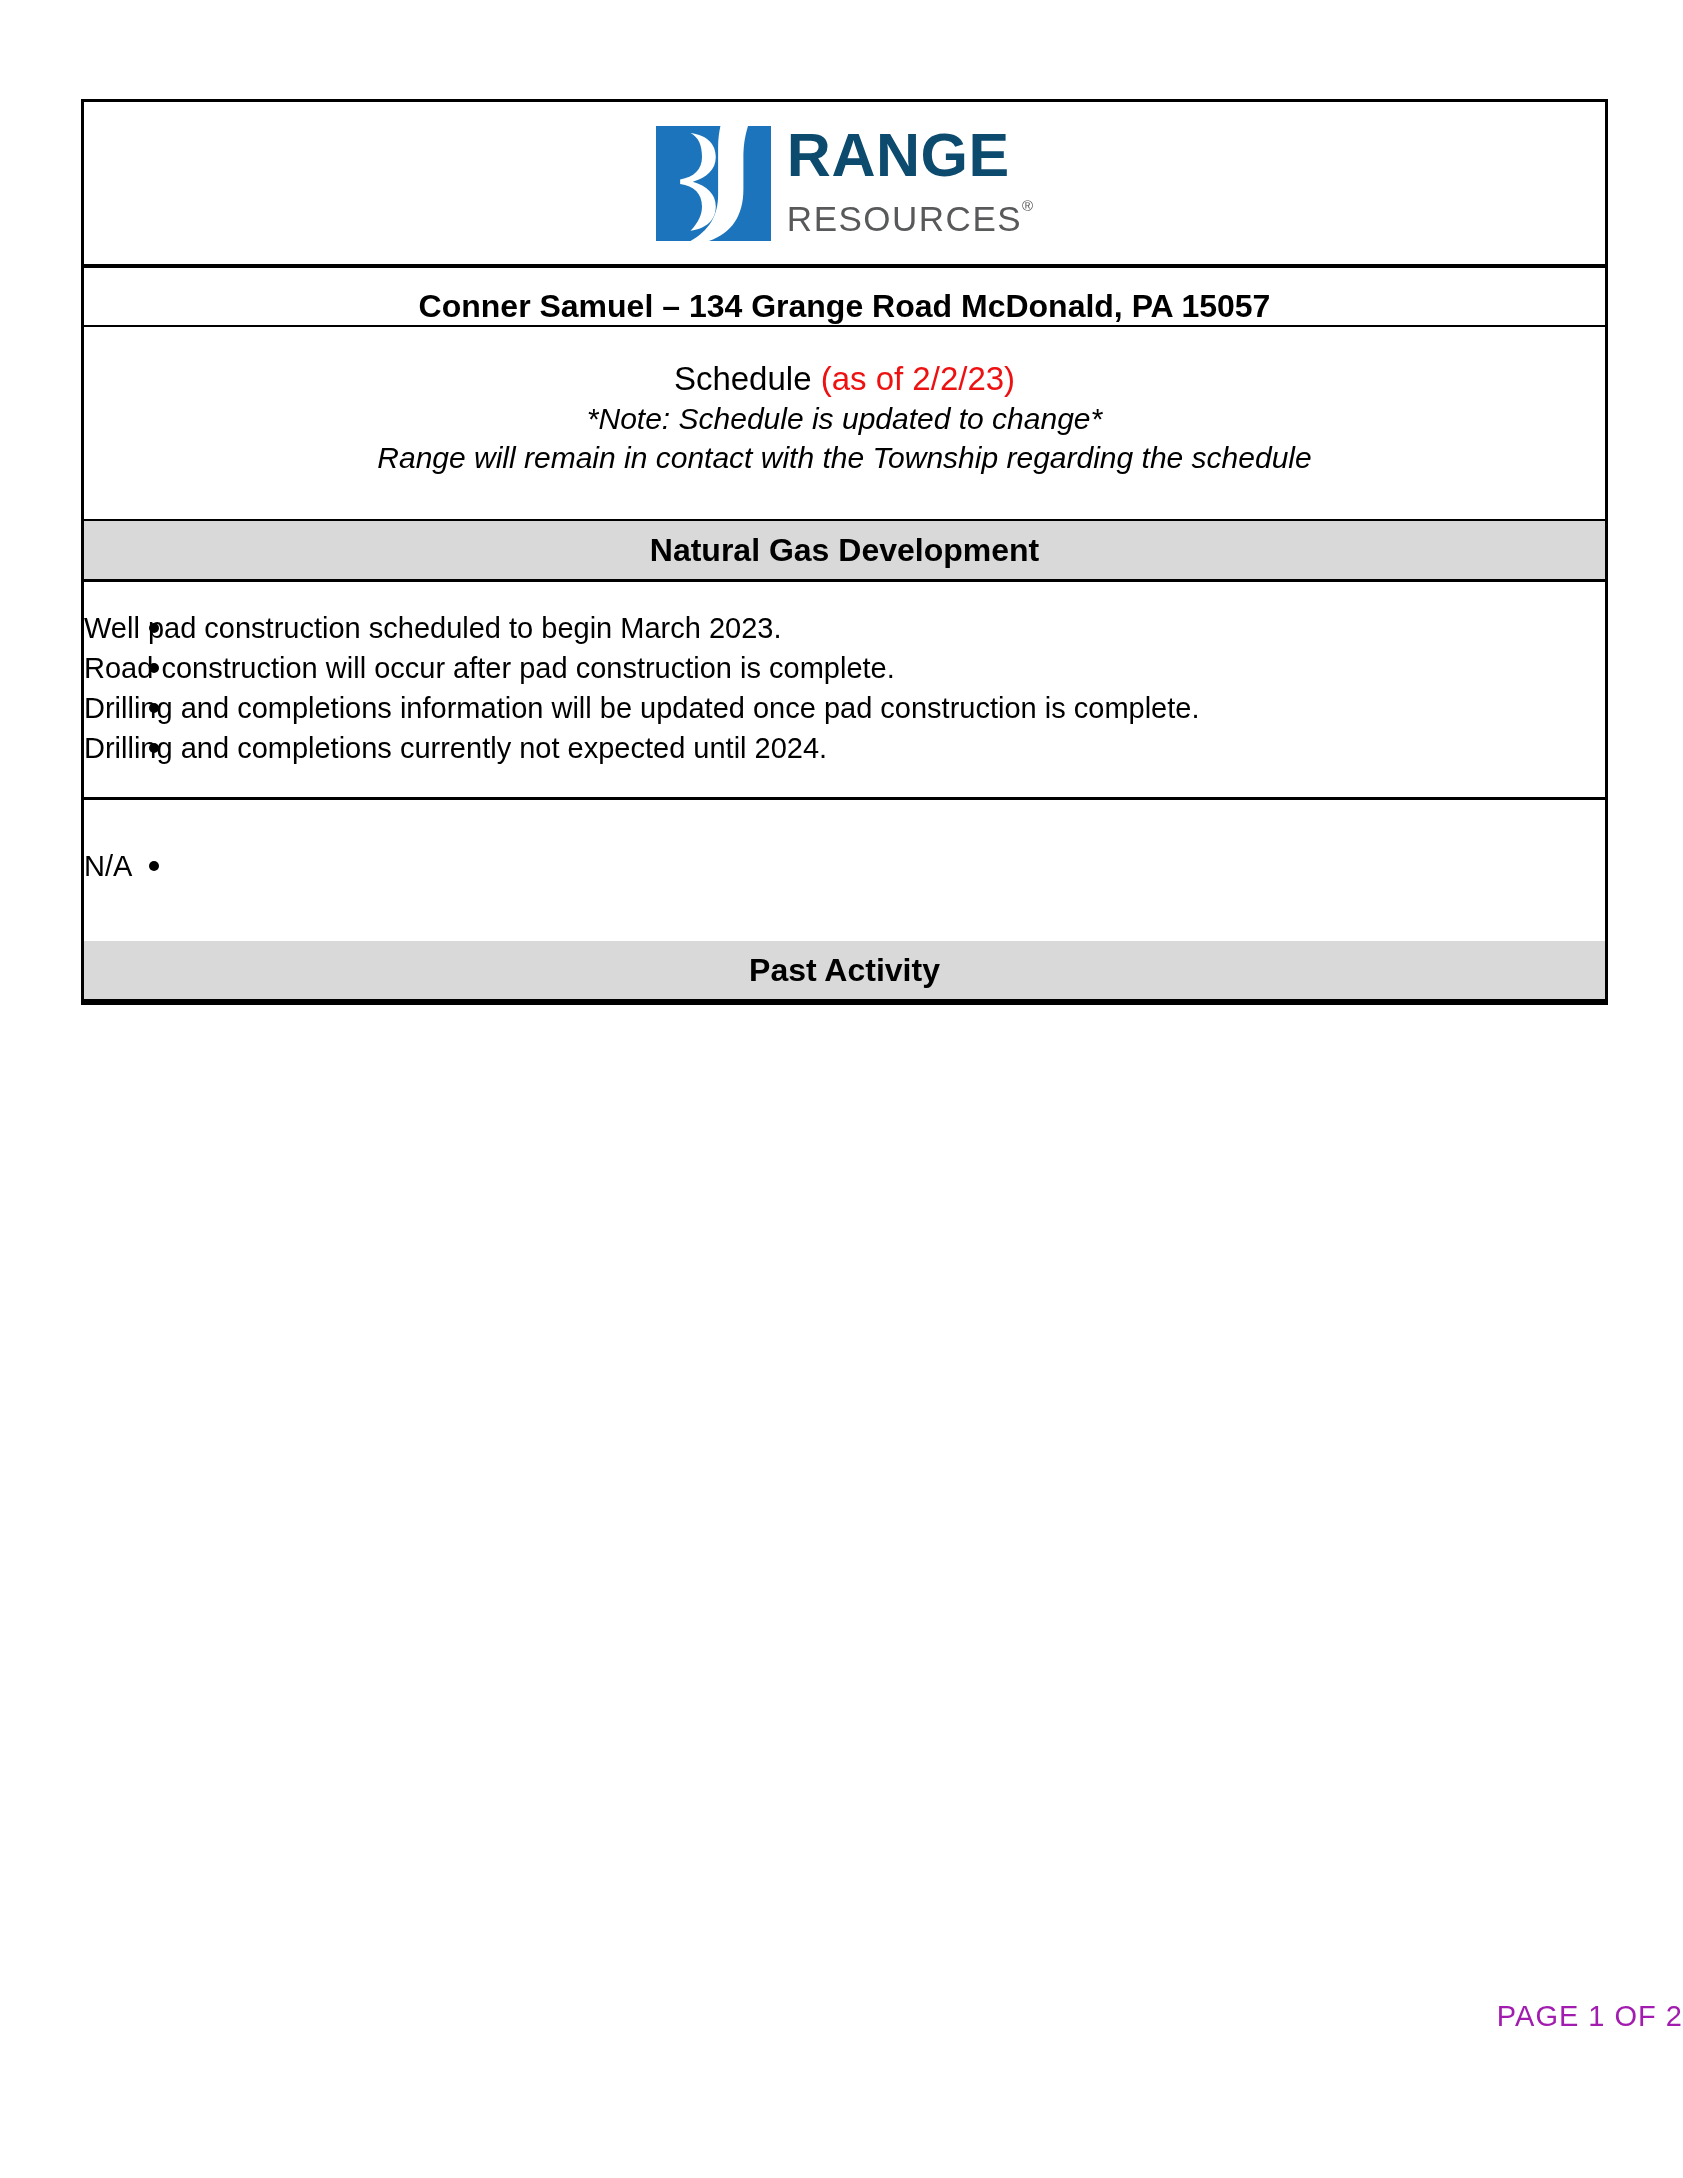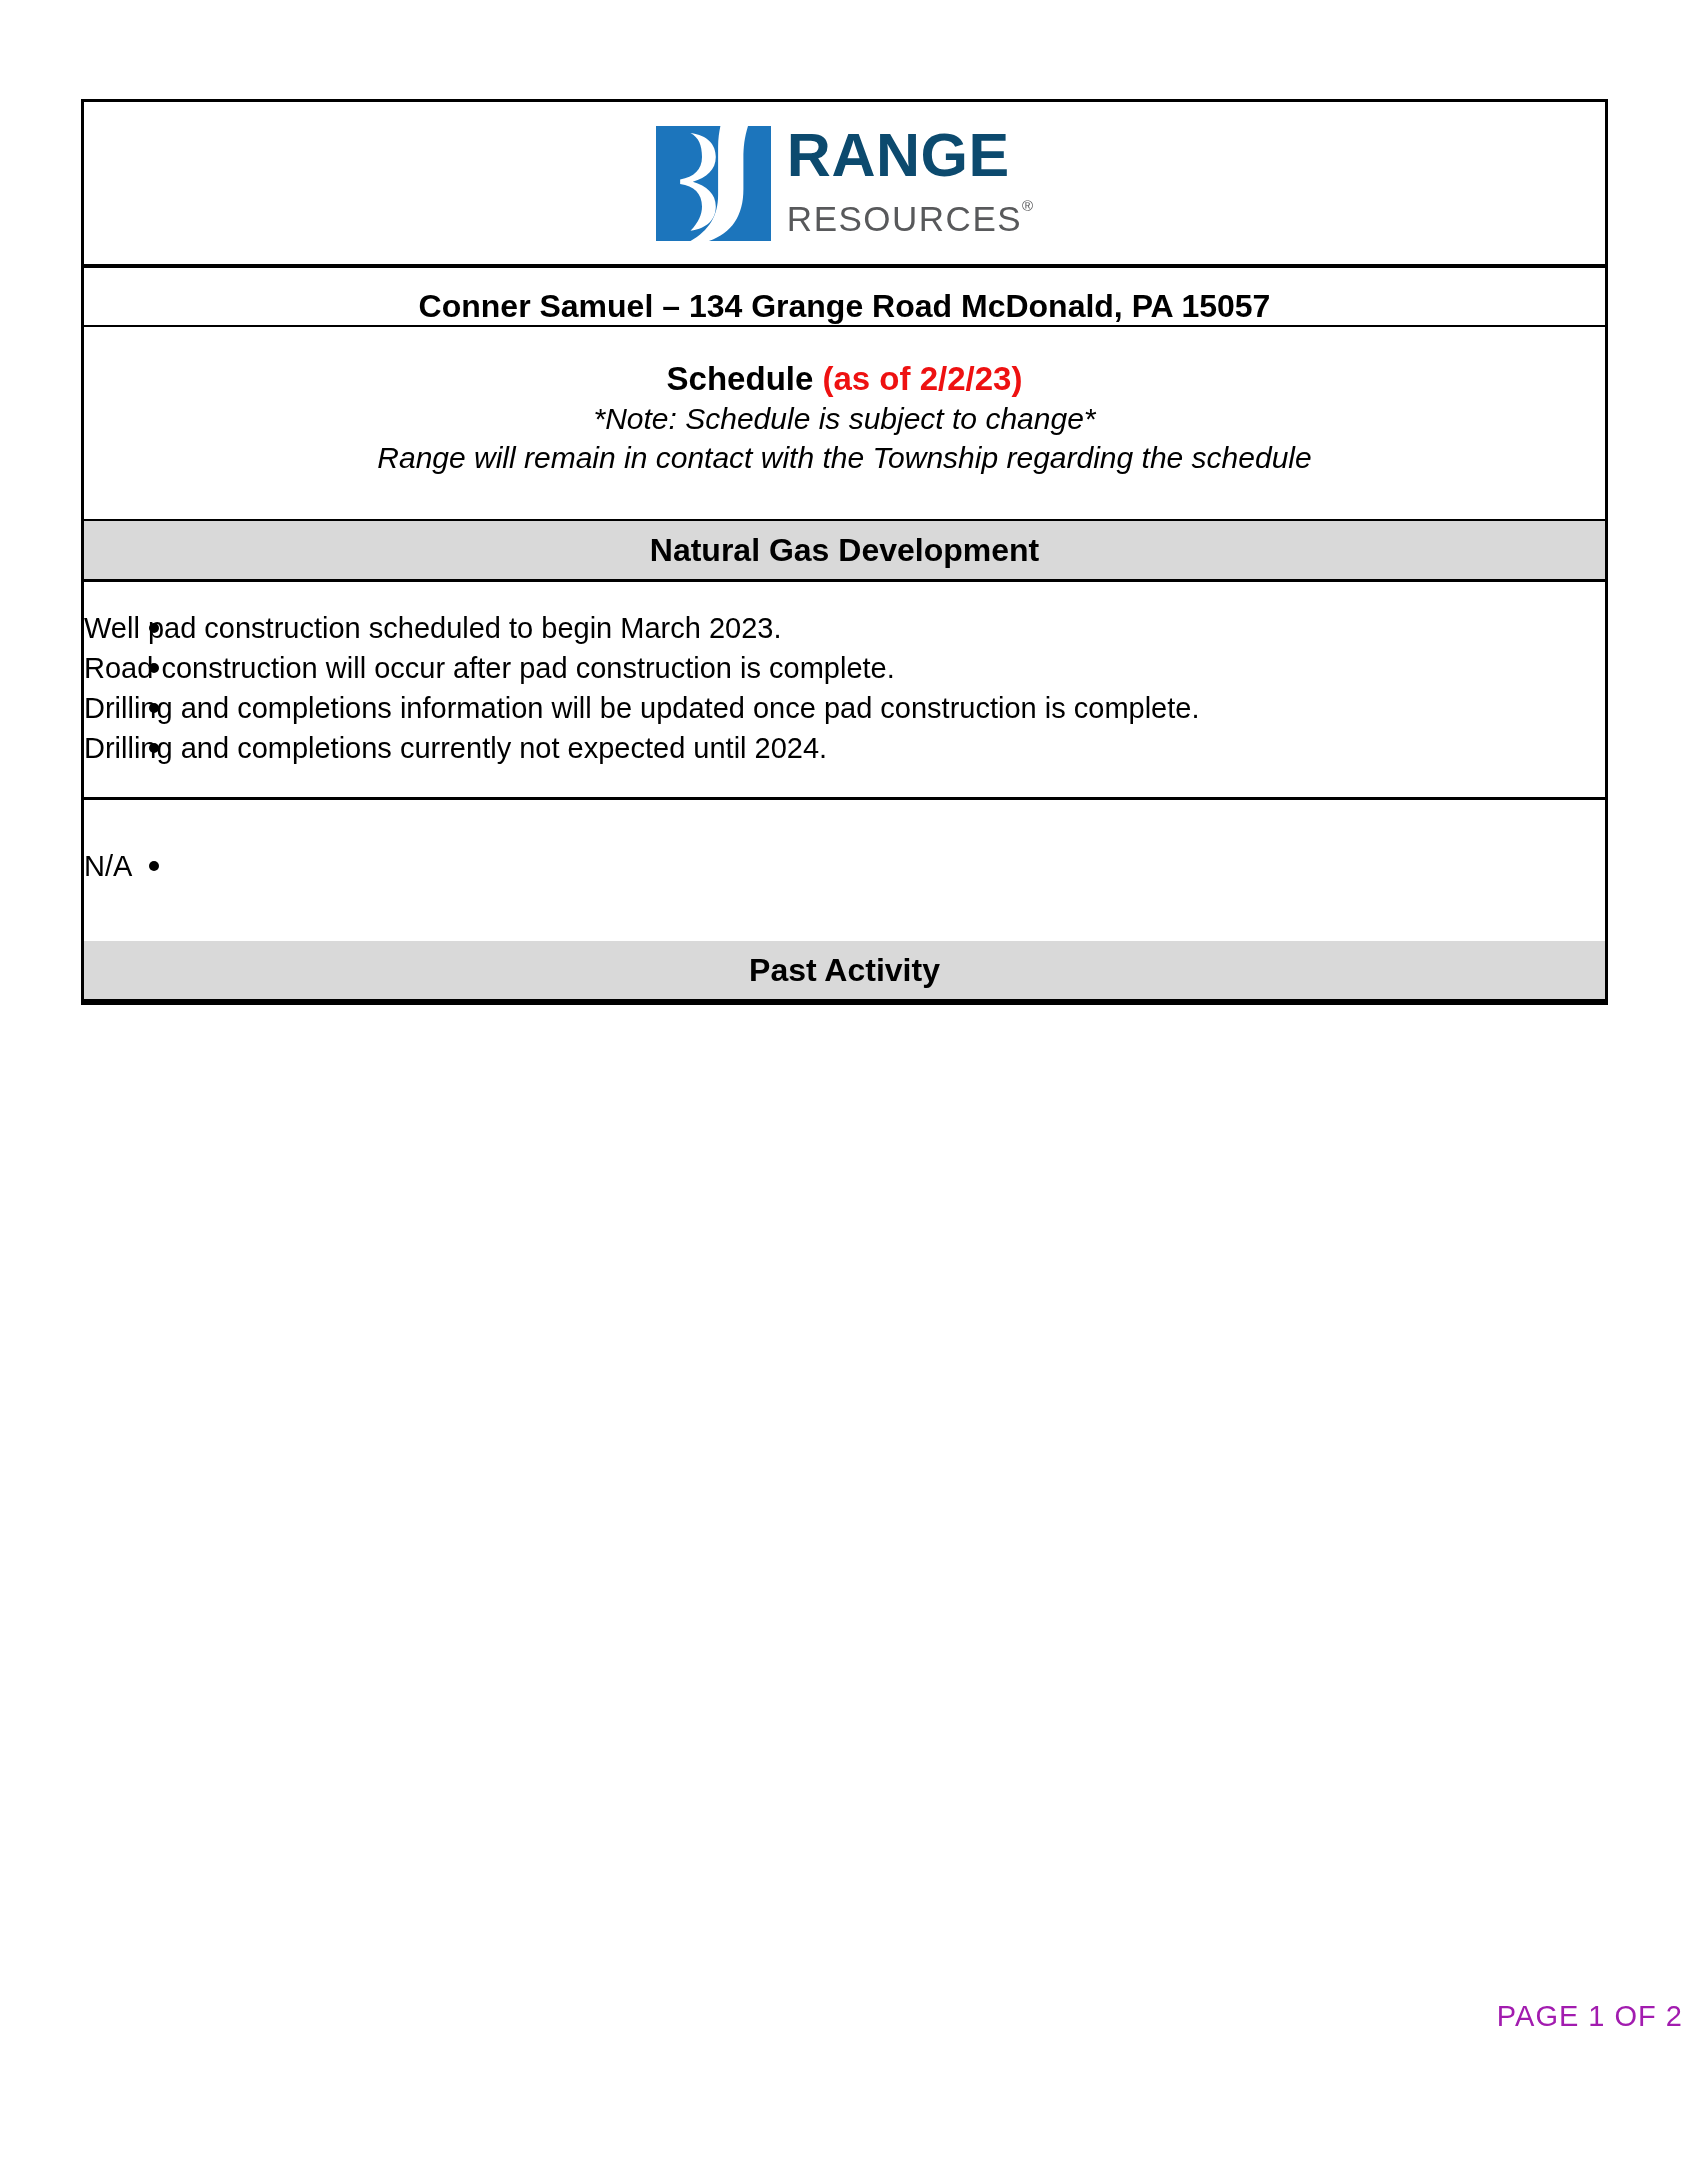--- a/index.html
+++ b/index.html
@@ -61,21 +61,21 @@
     font-weight: bold;
   }
 
   
   .schedule-row {
     height: 194px;
     border-bottom: 2px solid #000000;
     text-align: center;
     padding-top: 32px;
   }
-  .schedule-heading { font-size: 33px; font-weight: bold; line-height: 40px; }
+  .schedule-heading { font-size: 33px; font-weight: normal; line-height: 40px; }
   .schedule-asof { color: #EE1111; }
   .schedule-note { font-size: 30px; font-style: italic; line-height: 39px; }
 
   
   .section-header {
     height: 61px;
     background: #D9D9D9;
     border-bottom: 3px solid #000000;
     display: flex;
     align-items: center;
@@ -140,21 +140,21 @@
 
   <div class="row title-row">
     <span>Conner Samuel – 134 Grange Road McDonald, PA 15057</span>
   </div>
 
   <div class="row schedule-row">
     <div class="schedule-heading">
       <span>Schedule</span>
       <span class="schedule-asof">(as of 2/2/23)</span>
     </div>
-    <div class="schedule-note">*Note: Schedule is subject to change*</div>
+    <div class="schedule-note">*Note: Schedule is updated to change*</div>
     <div class="schedule-note">Range will remain in contact with the Township regarding the schedule</div>
   </div>
 
   <div class="row section-header">
     <span>Natural Gas Development</span>
   </div>
 
   <div class="row ngd-body">
     <ul class="bullets">
       <li>Well pad construction scheduled to begin March 2023.</li>

